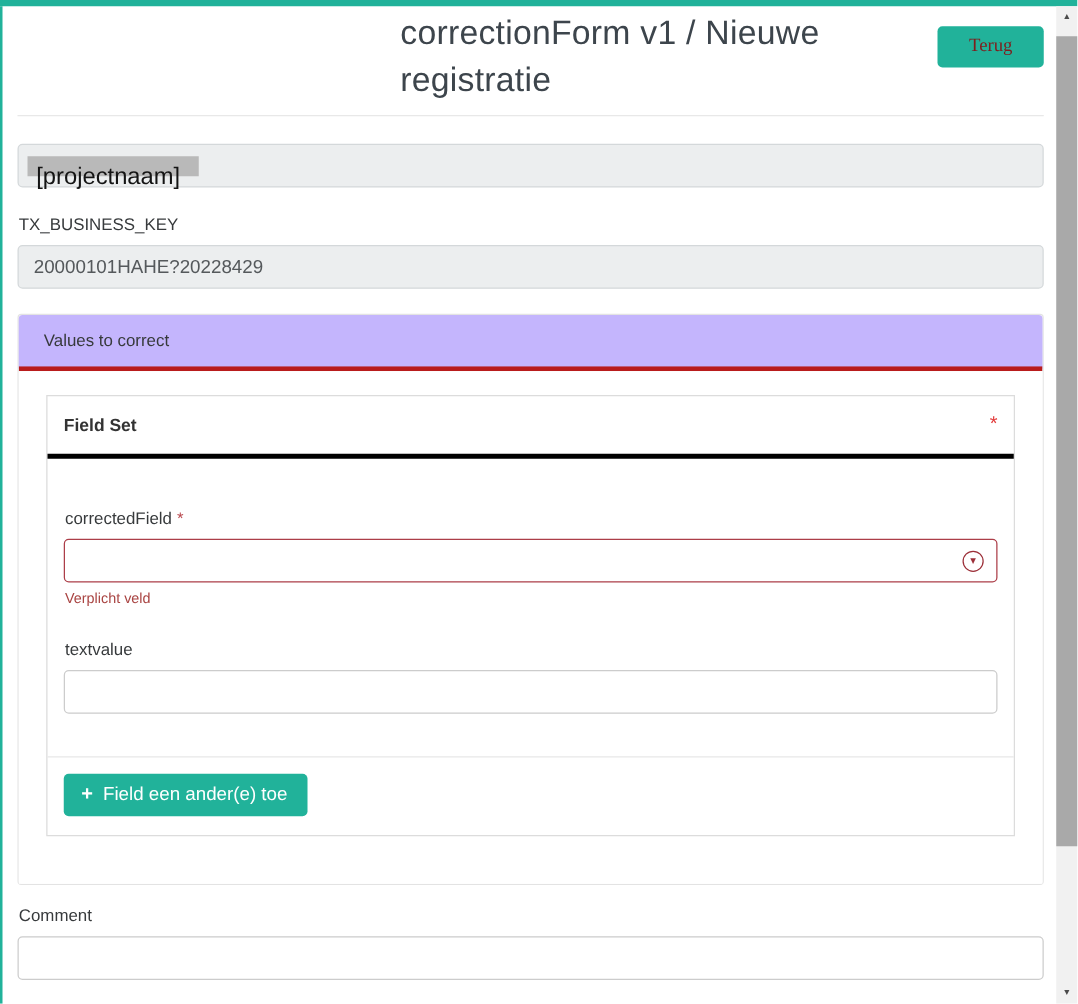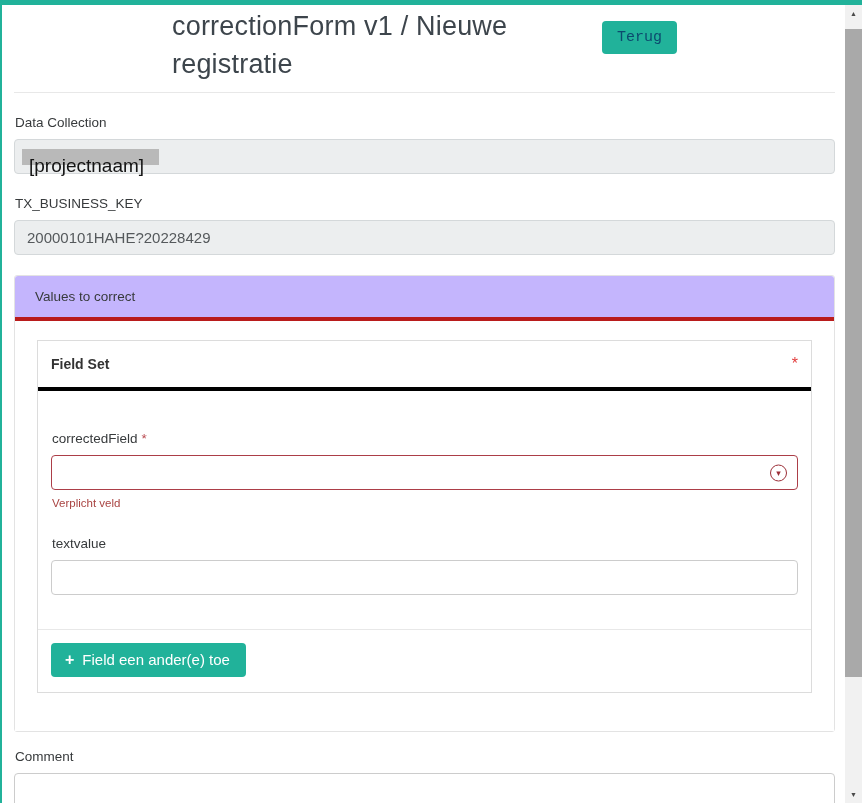--- a/index.html
+++ b/index.html
@@ -24,44 +24,44 @@
     background: #21b29a;
     z-index: 5;
   }
   .content {
     margin: 5px 17px 0 2px;
     padding: 0 10px 0 12px;
   }
   
   .page-header {
     display: flex;
-    justify-content: center;
+    justify-content: flex-end;
     align-items: flex-start;
     padding-top: 2px;
     padding-bottom: 8px;
     border-bottom: 1px solid #e8e8e8;
     min-height: 77px;
   }
   .page-title {
     font-size: 27px;
     font-weight: 300;
     line-height: 38px;
     color: #3d454c;
     max-width: 430px;
     letter-spacing: 0.2px;
   }
   .back-btn {
     margin-top: 14px;
     background: #21b29a;
-    color: #0c4a6e;
+    color: #7f1d1d;
     border: none;
     border-radius: 4px;
     font-size: 15px;
-    font-family: Liberation Mono, monospace;
-    padding: 8px 15px;
+    font-family: Liberation Serif, serif;
+    padding: 8px 25px;
     cursor: pointer;
   }
   
   .form-group { margin-top: 22px; }
   .field-label {
     display: block;
     font-size: 13.5px;
     color: #373a3c;
     margin: 0 0 9px 1px;
   }
@@ -228,21 +228,20 @@
   <div class="left-accent"></div>
 
   <div class="content">
 
     <div class="page-header">
       <div class="page-title">correctionForm v1 / Nieuwe registratie</div>
       <button class="back-btn">Terug</button>
     </div>
 
     <div class="form-group">
-      <label class="field-label">Data Collection</label>
       <div class="input-box input-disabled no-pad">
         <span class="selection-highlight">[projectnaam]</span>
       </div>
     </div>
 
     <div class="form-group">
       <label class="field-label">TX_BUSINESS_KEY</label>
       <div class="input-box input-disabled">
         <span>20000101HAHE?20228429</span>
       </div>

